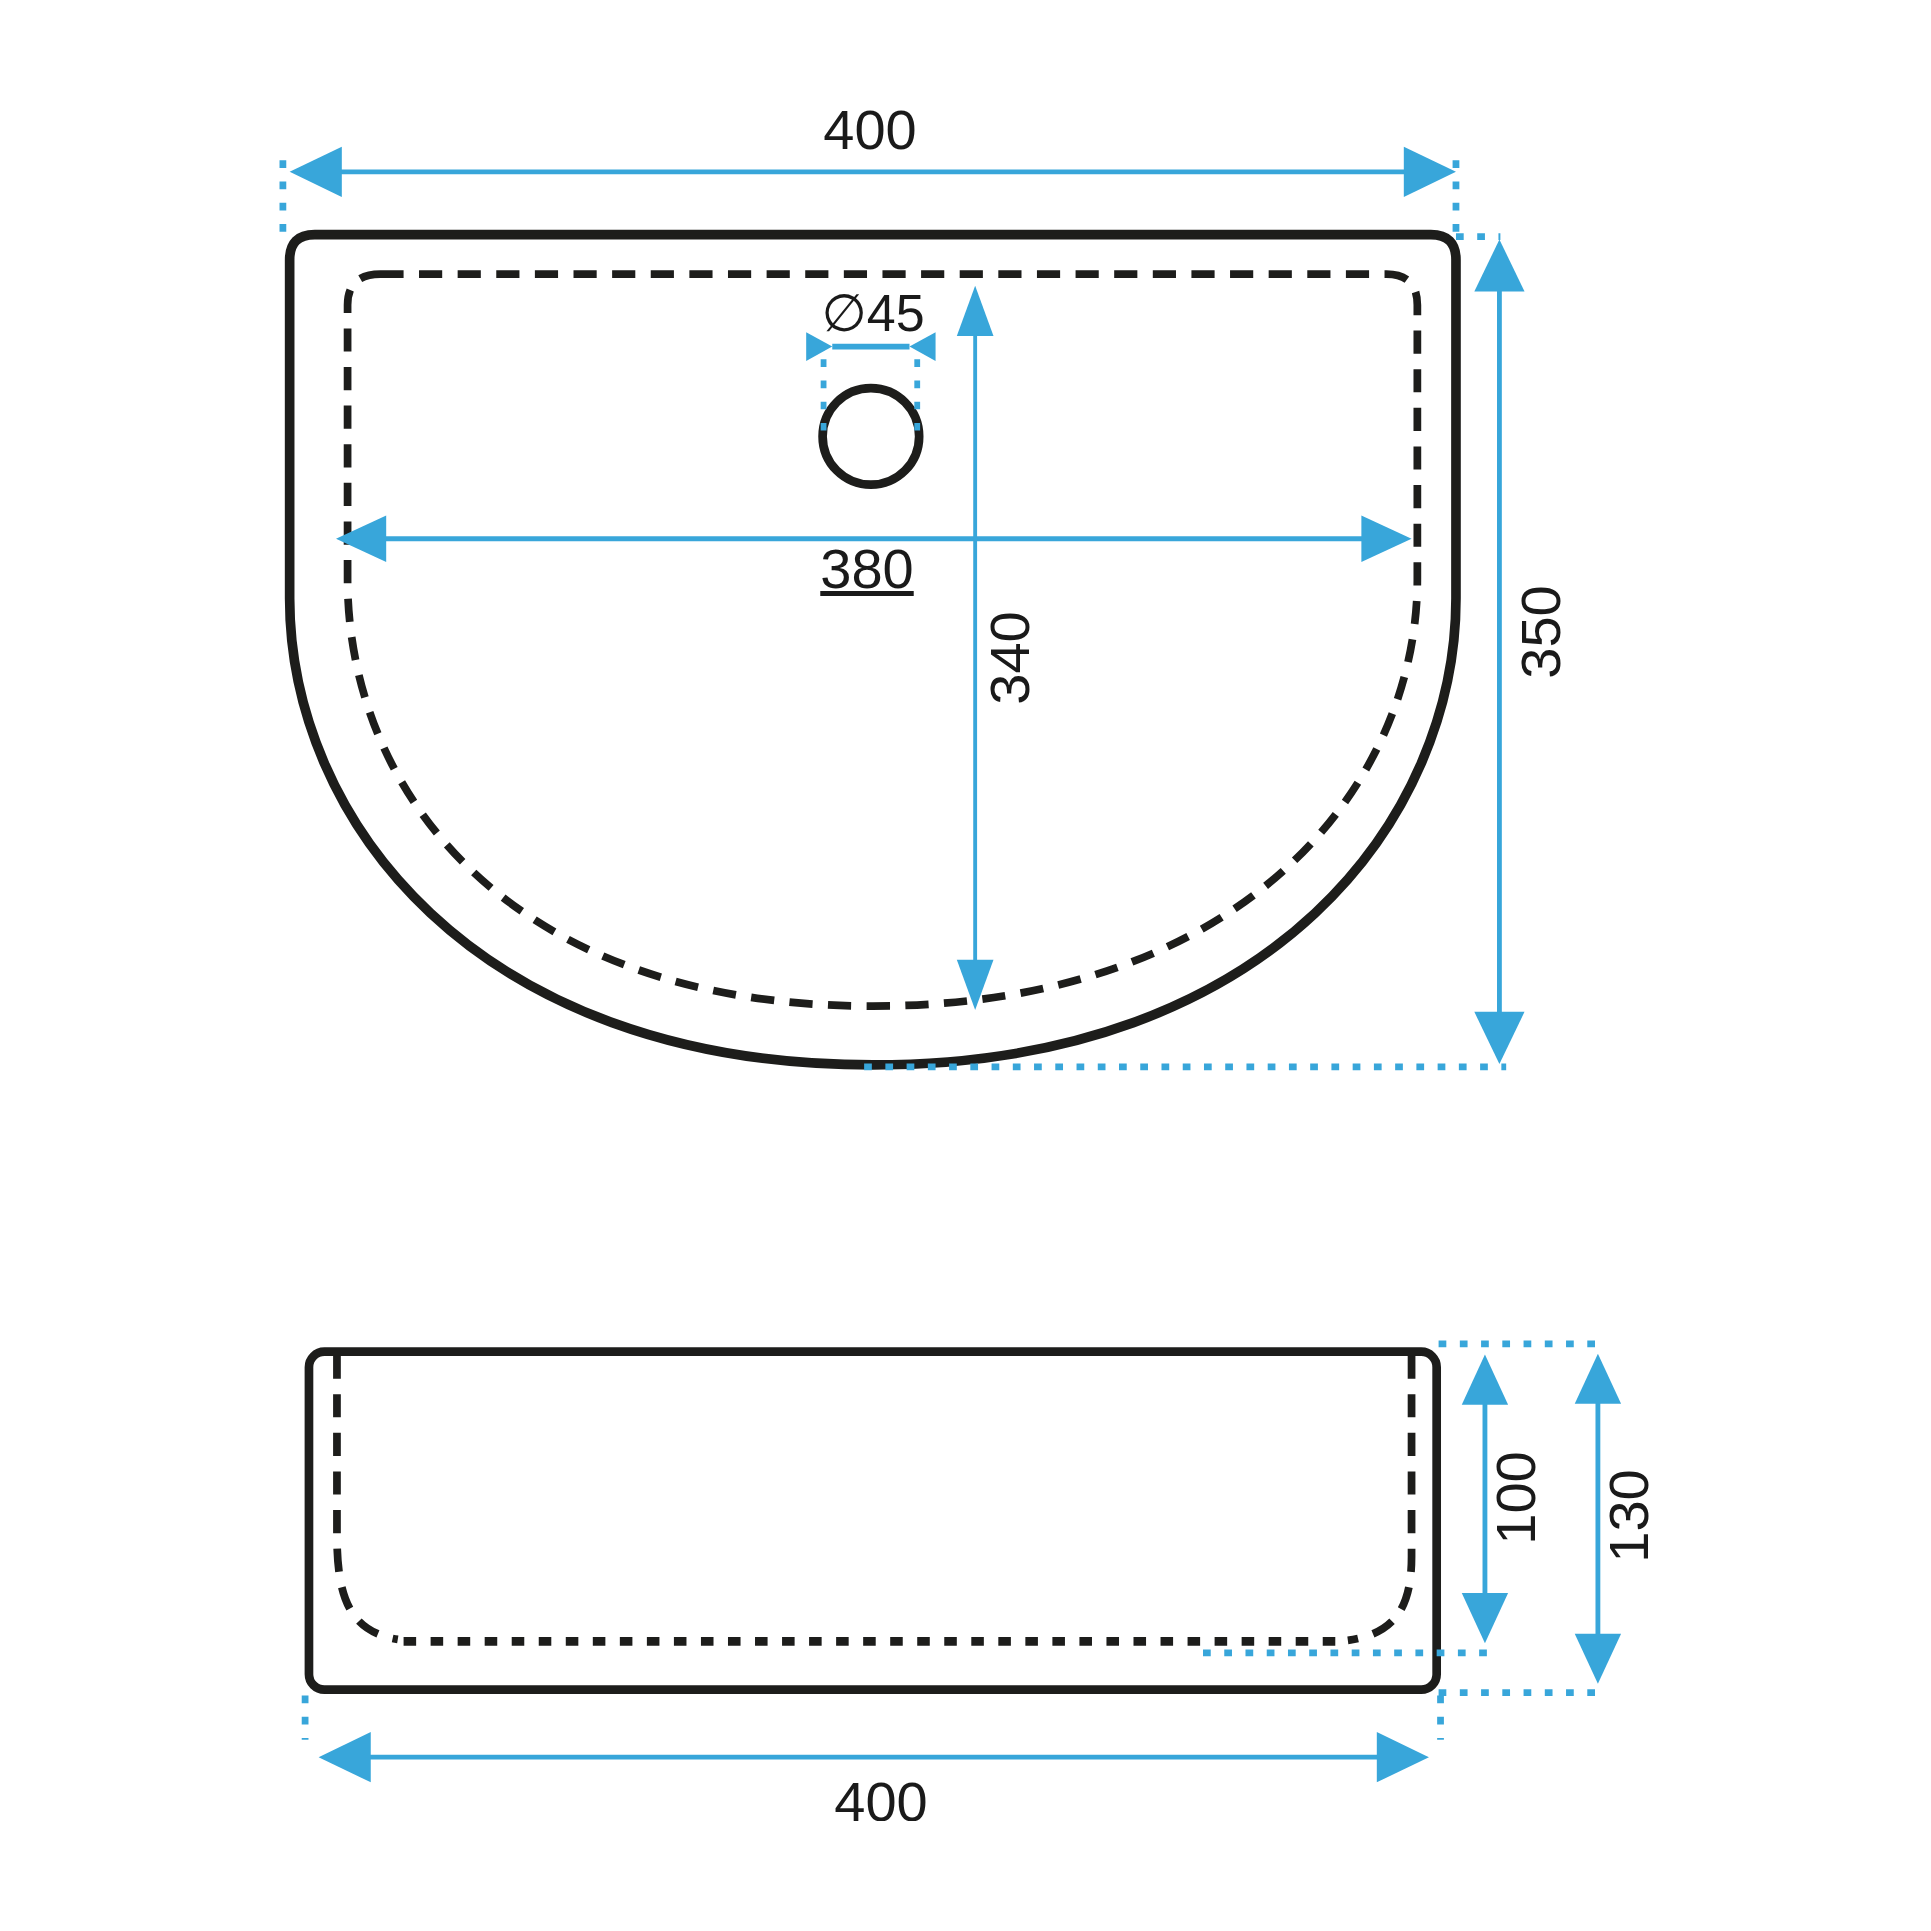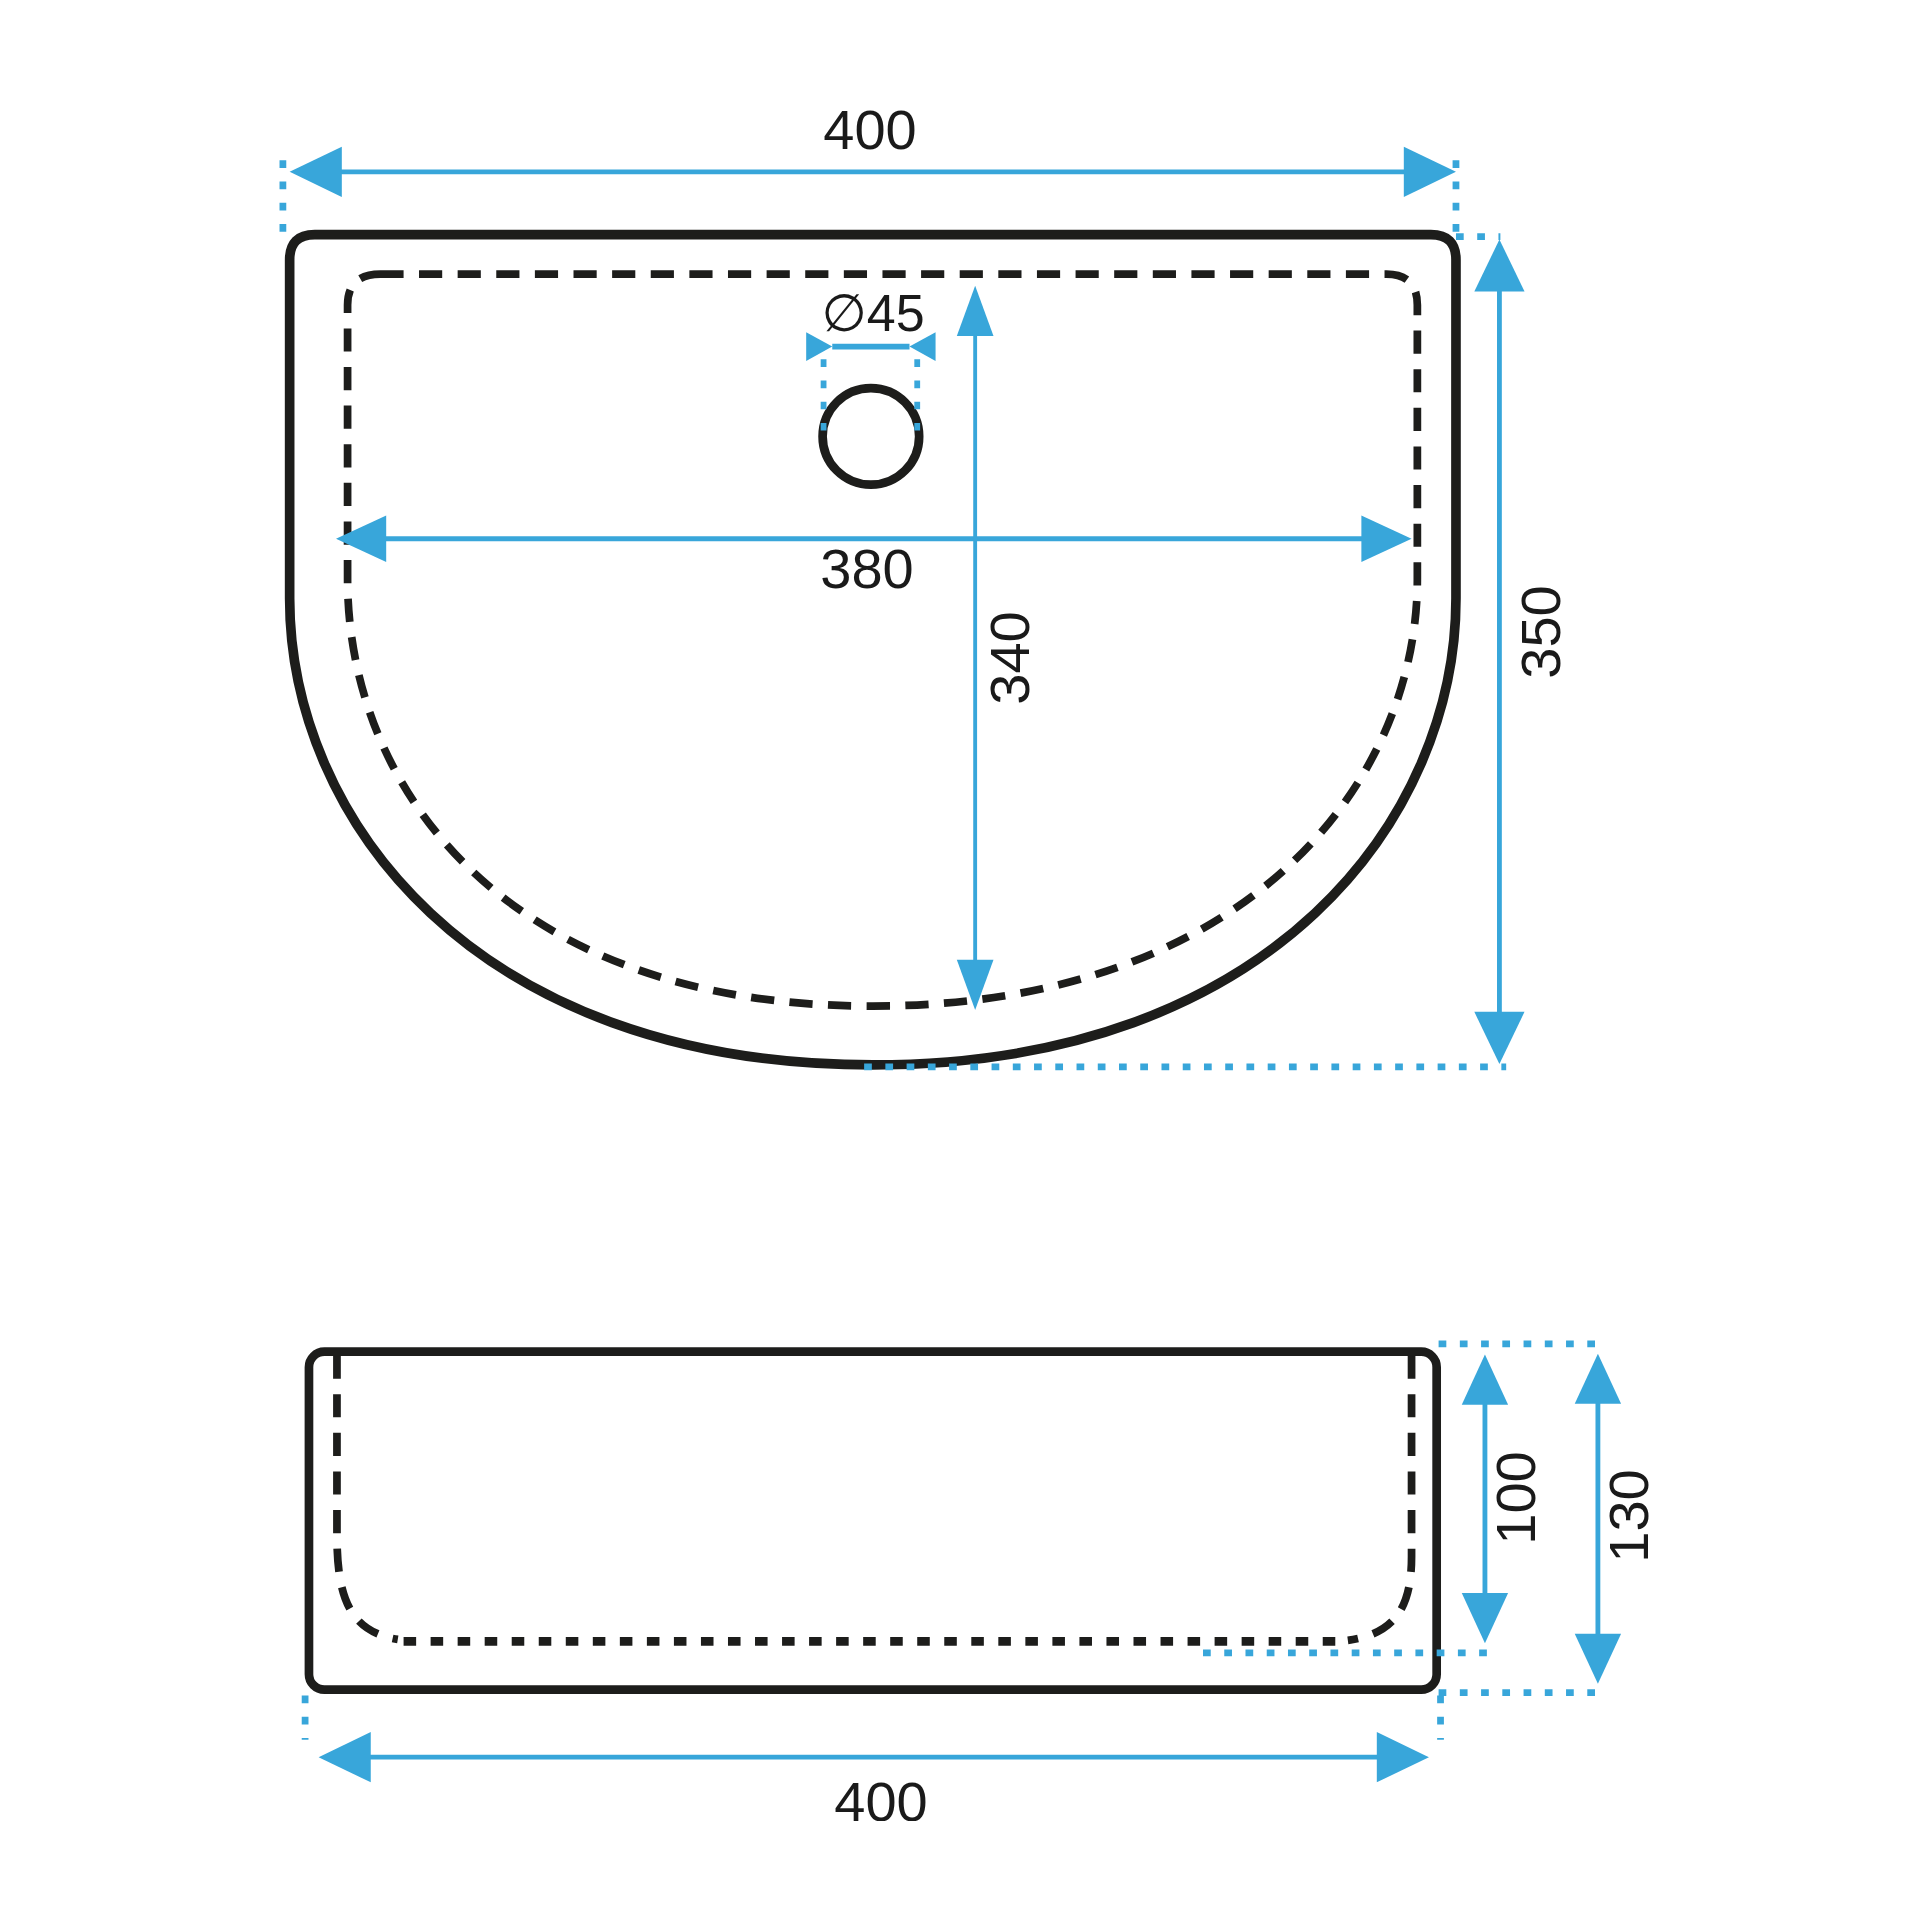--- a/index.html
+++ b/index.html
@@ -94,21 +94,21 @@
       <polygon points="1655,1744 1631,1692 1679,1692"></polygon>
       <polygon points="330,1820 384,1794 384,1846"></polygon>
       <polygon points="1480,1820 1426,1794 1426,1846"></polygon>
     </g>
   </svg>
 
   <div class="lbl" style="left:870px;top:130px;">400</div>
 
   <div class="lbl small" style="left:873px;top:313px;">∅45</div>
 
-  <div class="lbl" style="left:867px;top:569px;">380</div>
+  <div class="lbl" style="left:867px;top:569px;text-decoration:underline;">380</div>
 
   <div class="lbl rot" style="left:1010px;top:658px;">340</div>
 
   <div class="lbl rot" style="left:1541px;top:632px;">350</div>
 
   <div class="lbl rot" style="left:1516px;top:1498px;">100</div>
 
   <div class="lbl rot" style="left:1629px;top:1516px;">130</div>
 
   <div class="lbl" style="left:881px;top:1802px;">400</div>

